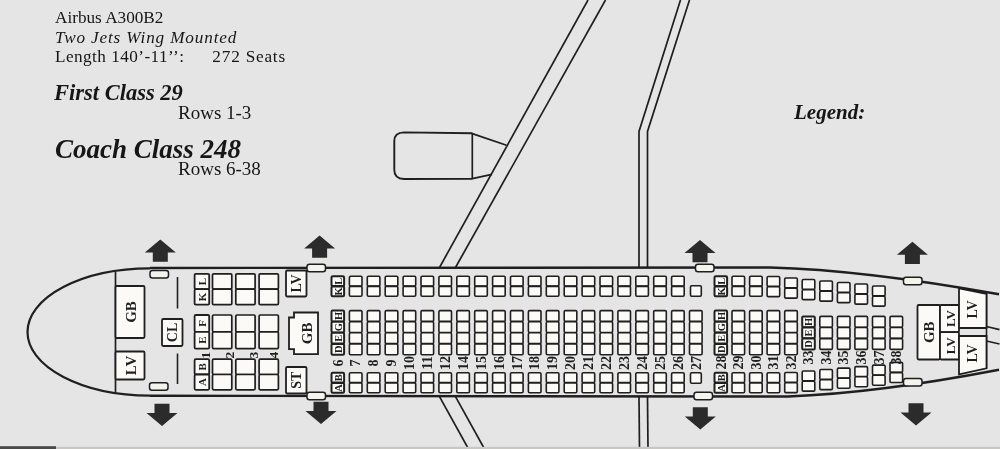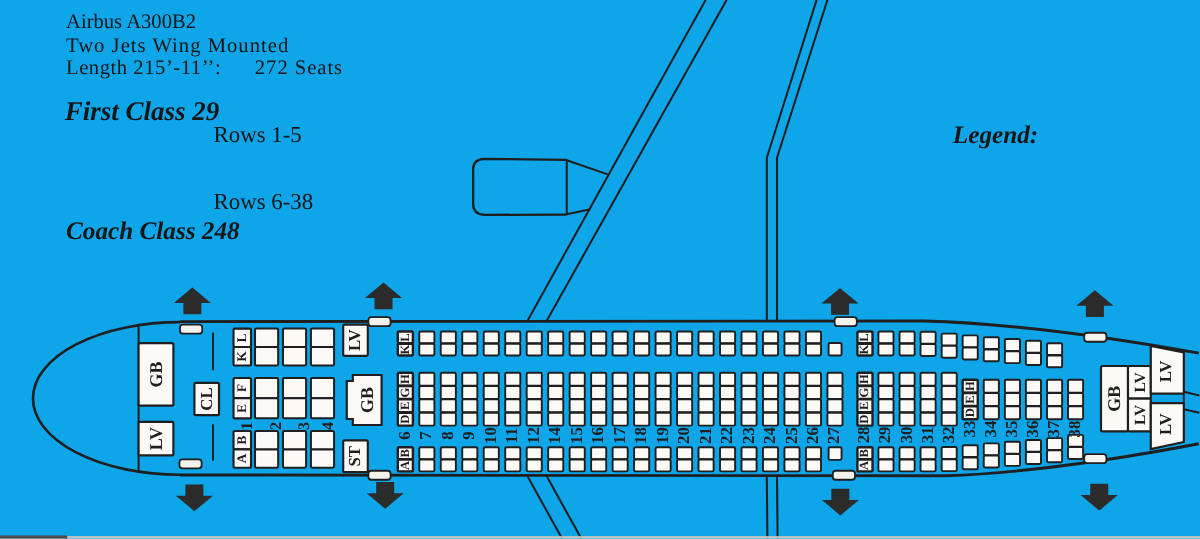--- a/index.html
+++ b/index.html
@@ -1,28 +1,28 @@
 <!DOCTYPE html>
 <html><head><meta charset="utf-8">
 <style>
   html,body{margin:0;padding:0;}
-  #page{position:relative;width:1000px;height:449px;background:#0ea5e9;overflow:hidden;
+  #page{position:relative;width:1000px;height:449px;background:#e5e5e5;overflow:hidden;
         font-family:"Liberation Serif",serif;color:#161616;}
   .t{position:absolute;white-space:pre;}
   .h{font-weight:bold;font-style:italic;}
   svg{position:absolute;left:0;top:0;}
 </style></head>
 <body>
 <div id="page">
 <div class="t" style="left:55px;top:8px;font-size:17.2px;line-height:19.6px;">Airbus A300B2
-<span style="letter-spacing:0.85px;">Two Jets Wing Mounted</span>
-<span style="letter-spacing:0.45px;">Length 215’-11’’:</span><span style="letter-spacing:0.8px;padding-left:28px;">272 Seats</span></div>
+<span style="letter-spacing:0.85px;font-style:italic;">Two Jets Wing Mounted</span>
+<span style="letter-spacing:0.45px;">Length 140’-11’’:</span><span style="letter-spacing:0.8px;padding-left:28px;">272 Seats</span></div>
 <div class="t h" style="left:54px;top:79.5px;font-size:22.5px;">First Class 29</div>
-<div class="t" style="left:178px;top:102px;font-size:19px;">Rows 1-5</div>
-<div class="t h" style="left:55px;top:134px;font-size:21px;margin-top:46px;">Coach Class 248</div>
+<div class="t" style="left:178px;top:102px;font-size:19px;">Rows 1-3</div>
+<div class="t h" style="left:55px;top:134px;font-size:27px;">Coach Class 248</div>
 <div class="t" style="left:178px;top:157.5px;font-size:19px;">Rows 6-38</div>
 <div class="t h" style="left:794px;top:100px;font-size:21px;">Legend:</div>
 <svg width="1000" height="449" viewBox="0 0 1000 449">
 <path d="M 150,268.4 A 122.5 63.6 0 0 0 150,395.6" fill="none" stroke="#1f1f1f" stroke-width="2.2"></path>
 <path d="M 150,268 L 770,267.5 C 845,269.5 925,281 999,294.3" fill="none" stroke="#1f1f1f" stroke-width="2.4"></path>
 <path d="M 150,395.8 L 788,396.5 C 858,394 930,383 999,369.8" fill="none" stroke="#1f1f1f" stroke-width="2.4"></path>
 <line x1="588.0" y1="0.0" x2="439.5" y2="267.5" stroke="#1f1f1f" stroke-width="1.7"></line>
 <line x1="605.5" y1="0.0" x2="455.5" y2="267.5" stroke="#1f1f1f" stroke-width="1.7"></line>
 <path d="M 680.5,0 L 639,131.5 L 639,267.3" fill="none" stroke="#1f1f1f" stroke-width="1.7"></path>
 <path d="M 689.5,0 L 647.5,131.5 L 647.5,267.3" fill="none" stroke="#1f1f1f" stroke-width="1.7"></path>

